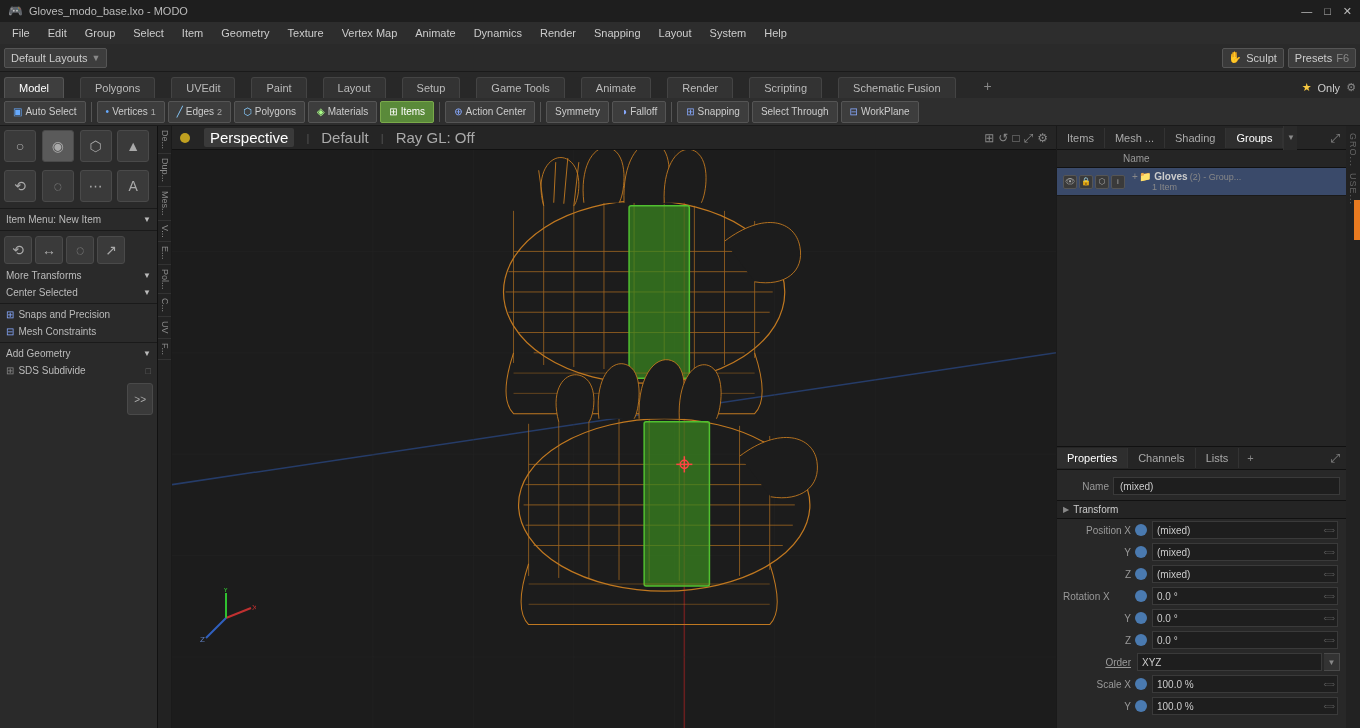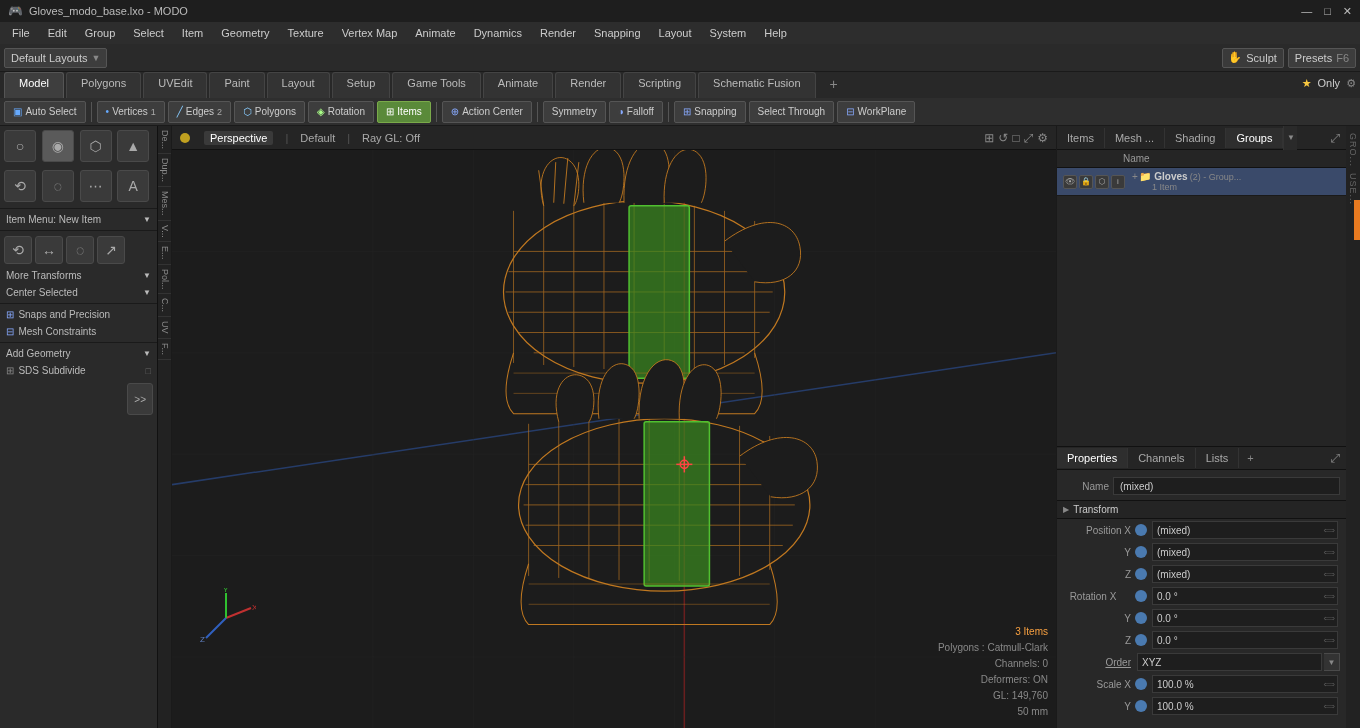--- a/index.html
+++ b/index.html
@@ -64,22 +64,23 @@
       align-items: center;
       gap: 4px;
       height: 20px;
     }
 
     
     #tabbar {
       height: 26px;
       background: #282828;
       display: flex;
+      align-items: flex-end;
       padding: 0 4px;
-      gap: 2px;
+      gap: 16px;
     }
     .tab {
       padding: 4px 14px;
       background: #333;
       border-radius: 3px 3px 0 0;
       cursor: pointer;
       color: #bbb;
       font-size: 11px;
       border: 1px solid #444;
       border-bottom: none;
@@ -215,21 +216,21 @@
     .viewport-header {
       height: 24px;
       background: #252525;
       display: flex;
       align-items: center;
       padding: 0 8px;
       gap: 8px;
       border-bottom: 1px solid #111;
     }
     .viewport-label {
-      font-size: 11px;
+      font-size: 15px;
       color: #aaa;
       cursor: pointer;
     }
     .viewport-label.active { color: #fff; background: #3a3a3a; padding: 1px 6px; border-radius: 2px; }
     .viewport-icons {
       margin-left: auto;
       display: flex;
       gap: 4px;
       align-items: center;
     }
@@ -572,21 +573,21 @@
     <span style="color:#8cf;">╱</span>
     <span>Edges</span>
     <span class="count">2</span>
   </div>
   <div class="tool-btn">
     <span style="color:#8cf;">⬡</span>
     <span>Polygons</span>
   </div>
   <div class="tool-btn">
     <span style="color:#af8;">◈</span>
-    <span>Rotation</span>
+    <span>Materials</span>
   </div>
   <div class="tool-btn active">
     <span>⊞</span>
     <span>Items</span>
   </div>
   <div class="tool-sep"></div>
   <div class="tool-btn">
     <span style="color:#8af;">⊕</span>
     <span>Action Center</span>
   </div>
@@ -847,28 +848,20 @@
         <svg width="60" height="60" viewBox="0 0 60 60">
           <line x1="30" y1="30" x2="55" y2="20" stroke="#c03030" stroke-width="2"></line>
           <line x1="30" y1="30" x2="30" y2="5" stroke="#30c030" stroke-width="2"></line>
           <line x1="30" y1="30" x2="10" y2="50" stroke="#3060c0" stroke-width="2"></line>
           <text x="56" y="22" fill="#c03030" font-size="8">X</text>
           <text x="27" y="4" fill="#30c030" font-size="8">Y</text>
           <text x="4" y="54" fill="#6080c0" font-size="8">Z</text>
         </svg>
       </div>
 
-      <div class="viewport-info">
-        <div class="highlight">3 Items</div>
-        <div>Polygons : Catmull-Clark</div>
-        <div>Channels: 0</div>
-        <div>Deformers: ON</div>
-        <div>GL: 149,760</div>
-        <div>50 mm</div>
-      </div>
     </div>
   </div>
 
   <div class="right-panel-outer">
     <div id="right-panel">
 
       <div class="right-tabs">
         <div class="right-tab">Items</div>
         <div class="right-tab">Mesh ...</div>
         <div class="right-tab">Shading</div>
@@ -956,21 +949,21 @@
           <div style="display:flex; align-items:center; flex:1;">
             <div class="props-circle"></div>
             <div class="props-field-input">
               <span>(mixed)</span>
               <span class="drag-btn">⟺</span>
             </div>
           </div>
         </div>
 
         <div class="props-field-row">
-          <div class="props-field-label" style="width:72px; text-align:center; padding-right:12px;">Rotation X</div>
+          <div class="props-field-label" style="width:72px; text-align:left; padding-right:12px;">Rotation X</div>
           <div style="display:flex; align-items:center; flex:1;">
             <div class="props-circle"></div>
             <div class="props-field-input">
               <span>0.0 °</span>
               <span class="drag-btn">⟺</span>
             </div>
           </div>
         </div>
 
         <div class="props-field-row">

